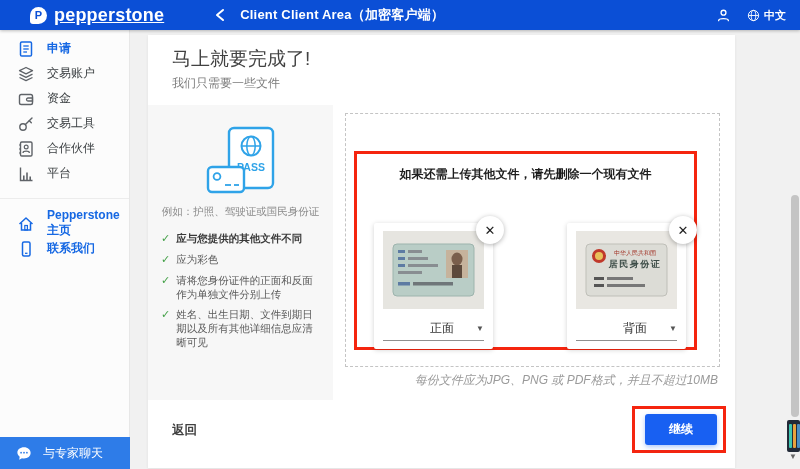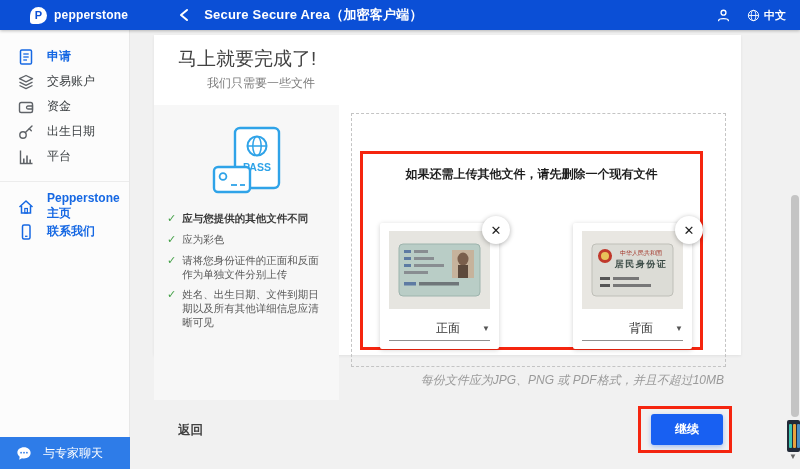--- a/index.html
+++ b/index.html
@@ -6,46 +6,46 @@
   html,body { background:#e9e9e9; font-family:"Liberation Sans","DejaVu Sans",sans-serif; }
   .stage { position:relative; width:800px; height:469px; background:#f1f1f1; overflow:hidden; margin:0 auto; }
 
   
   .topbar { position:absolute; left:0; top:0; width:800px; height:30px; background:#0b4fd6;
             display:flex; align-items:center; z-index:10; box-shadow:0 1px 3px rgba(0,0,0,.25); }
   .logo { display:flex; align-items:center; gap:7px; margin-left:30px; }
   .logo-bubble { position:relative; width:17px; height:17px; background:#fff; border-radius:50% 50% 50% 3px;
                  display:flex; align-items:center; justify-content:center; transform:rotate(0deg); }
   .logo-bubble span { color:#0b4fd6; font-weight:bold; font-size:11px; line-height:1; }
-  .logo-text { color:#fff; font-weight:bold; font-size:12px; letter-spacing:.2px; }
+  .logo-text { color:#fff; font-weight:bold; font-size:18px; letter-spacing:.2px;text-decoration:underline; }
   .back-btn { margin-left:50px; display:flex; align-items:center; }
   .topbar-title { color:#fff; font-weight:bold; font-size:13px; margin-left:14px; letter-spacing:.2px; }
   .topbar-right { margin-left:auto; display:flex; align-items:flex-end; gap:16px; margin-right:14px; }
   .lang { display:flex; align-items:center; gap:4px; color:#fff; font-size:11px; font-weight:bold; }
 
   
   .sidebar { position:absolute; left:0; top:30px; width:130px; height:439px; background:#fcfcfc;
              border-right:1px solid #e7e7e7; }
-  .nav { padding-top:14px; }
+  .nav { padding-top:6px; }
   .nav-item { height:25px; display:flex; align-items:center; gap:12px; padding-left:17px;
               font-size:12px; color:#3c4043; cursor:pointer; }
   .nav-item .ic { width:18px; height:18px; color:#5f6368; flex:0 0 18px; display:flex; align-items:center; }
   .nav-item.active { color:#1668e3; font-weight:bold; }
   .nav-item.active .ic { color:#1668e3; }
   .nav-divider { height:1px; background:#ececec; margin:12px 0 12px 0; }
   .nav-item.link { color:#1668e3; font-weight:bold; }
   .nav-item.link .ic { color:#1668e3; }
   .chat-bar { position:absolute; left:0; bottom:0; width:130px; height:32px; background:#2e7ce8;
               color:#fff; font-size:12px; display:flex; align-items:center; gap:11px; padding-left:16px; cursor:pointer;margin-top:14px; }
 
   
-  .card { position:absolute; left:154px; top:35px; width:587px; height:320px; background:#fff;
+  .card { position:absolute; left:148px; top:35px; width:587px; height:433px; background:#fff;
           box-shadow:0 1px 3px rgba(0,0,0,.07); }
   .h1 { position:absolute; left:24px; top:11px; font-size:19px; color:#424242; }
-  .h2 { position:absolute; left:24px; top:40px; font-size:12px; color:#7b7b7b;margin-left:29px; }
+  .h2 { position:absolute; left:24px; top:40px; font-size:12px; color:#7b7b7b; }
 
   
   .doc-panel { position:absolute; left:0; top:70px; width:185px; height:295px; background:#f7f7f7; padding-top:11px; }
   .doc-title { text-align:center; font-size:13.5px; font-weight:bold; color:#333; }
   .doc-icon { display:flex; justify-content:center; margin-top:9px; }
   .doc-caption { text-align:center; font-size:10.5px; color:#8a8a8a; margin-top:6px; }
   .checklist { margin-top:12px; padding:0 10px 0 13px; }
   .check-item { display:flex; gap:6px; font-size:10.5px; color:#5a5a5a; line-height:1.35; margin-bottom:6px; }
   .check-item .tick { color:#43a047; font-size:11px; font-weight:bold; flex:0 0 auto; }
   .check-item.bold .txt { font-weight:bold; color:#3a3a3a; }
@@ -92,21 +92,21 @@
       <div class="logo-bubble">
           <span>P</span>
         </div>
       <span class="logo-text">pepperstone</span>
     </div>
     <div class="back-btn">
       <svg width="12" height="16" viewBox="0 0 12 16">
           <polyline points="9,3 3,8 9,13" fill="none" stroke="#fff" stroke-width="2" stroke-linecap="round" stroke-linejoin="round"></polyline>
         </svg>
     </div>
-    <div class="topbar-title">Secure Secure Area（加密客户端）</div>
+    <div class="topbar-title">Client Client Area（加密客户端）</div>
     <div class="topbar-right">
       <span style="display:flex;">
         <svg width="15" height="15" viewBox="0 0 16 16">
             <circle cx="8" cy="5" r="2.6" fill="none" stroke="#fff" stroke-width="1.4"></circle>
             <path d="M2.8 13.5 c0-3 10.4-3 10.4 0" fill="none" stroke="#fff" stroke-width="1.4" stroke-linecap="round"></path>
           </svg>
       </span>
       <span class="lang">
         <svg width="13" height="13" viewBox="0 0 16 16">
             <circle cx="8" cy="8" r="6.3" fill="none" stroke="#fff" stroke-width="1.2"></circle>
@@ -151,21 +151,34 @@
         <span>资金</span>
       </div>
       <div class="nav-item">
         <span class="ic">
           <svg width="18" height="18" viewBox="0 0 18 18">
               <circle cx="6" cy="12" r="3.2" fill="none" stroke="currentColor" stroke-width="1.4"></circle>
               <line x1="8.4" y1="9.6" x2="15" y2="3" stroke="currentColor" stroke-width="1.4" stroke-linecap="round"></line>
               <line x1="12.3" y1="5.7" x2="14.3" y2="7.7" stroke="currentColor" stroke-width="1.4" stroke-linecap="round"></line>
             </svg>
         </span>
-        <span>出生日期</span>
+        <span>交易工具</span>
+      </div>
+      <div class="nav-item">
+        <span class="ic">
+          <svg width="18" height="18" viewBox="0 0 18 18">
+              <rect x="3.5" y="2" width="11.5" height="14" rx="1.3" fill="none" stroke="currentColor" stroke-width="1.4"></rect>
+              <circle cx="9.2" cy="7" r="1.9" fill="none" stroke="currentColor" stroke-width="1.2"></circle>
+              <path d="M6 13 c0-2.4 6.4-2.4 6.4 0" fill="none" stroke="currentColor" stroke-width="1.2"></path>
+              <line x1="2" y1="5" x2="3.5" y2="5" stroke="currentColor" stroke-width="1.2"></line>
+              <line x1="2" y1="9" x2="3.5" y2="9" stroke="currentColor" stroke-width="1.2"></line>
+              <line x1="2" y1="13" x2="3.5" y2="13" stroke="currentColor" stroke-width="1.2"></line>
+            </svg>
+        </span>
+        <span>合作伙伴</span>
       </div>
       <div class="nav-item">
         <span class="ic">
           <svg width="18" height="18" viewBox="0 0 18 18">
               <path d="M3.5 2.5 V15.5 H15.5" fill="none" stroke="currentColor" stroke-width="1.4"></path>
               <line x1="6.8" y1="15" x2="6.8" y2="10.5" stroke="currentColor" stroke-width="1.6"></line>
               <line x1="10" y1="15" x2="10" y2="7.5" stroke="currentColor" stroke-width="1.6"></line>
               <line x1="13.2" y1="15" x2="13.2" y2="11.5" stroke="currentColor" stroke-width="1.6"></line>
             </svg>
         </span>
@@ -214,20 +227,21 @@
           <circle cx="50" cy="21" r="9.5" fill="none" stroke="#2fa3e8" stroke-width="2"></circle>
           <ellipse cx="50" cy="21" rx="4.2" ry="9.5" fill="none" stroke="#2fa3e8" stroke-width="1.5"></ellipse>
           <line x1="40.5" y1="21" x2="59.5" y2="21" stroke="#2fa3e8" stroke-width="1.5"></line>
           <text x="50" y="46" text-anchor="middle" font-size="10.5" font-weight="bold" fill="#2fa3e8" font-family="Liberation Sans, sans-serif">PASS</text>
           <rect x="7" y="42" width="36" height="25" rx="4" fill="#fff" stroke="#2fa3e8" stroke-width="2.4"></rect>
           <circle cx="16" cy="51.5" r="3.4" fill="none" stroke="#2fa3e8" stroke-width="1.8"></circle>
           <line x1="24" y1="60" x2="30" y2="60" stroke="#2fa3e8" stroke-width="1.8"></line>
           <line x1="33" y1="60" x2="38" y2="60" stroke="#2fa3e8" stroke-width="1.8"></line>
         </svg>
       </div>
+      <div class="doc-caption">例如：护照、驾驶证或国民身份证</div>
       <div class="checklist">
         <div class="check-item bold">
           <span class="tick">✓</span>
           <span class="txt">应与您提供的其他文件不同</span>
         </div>
         <div class="check-item">
           <span class="tick">✓</span>
           <span class="txt">应为彩色</span>
         </div>
         <div class="check-item">

